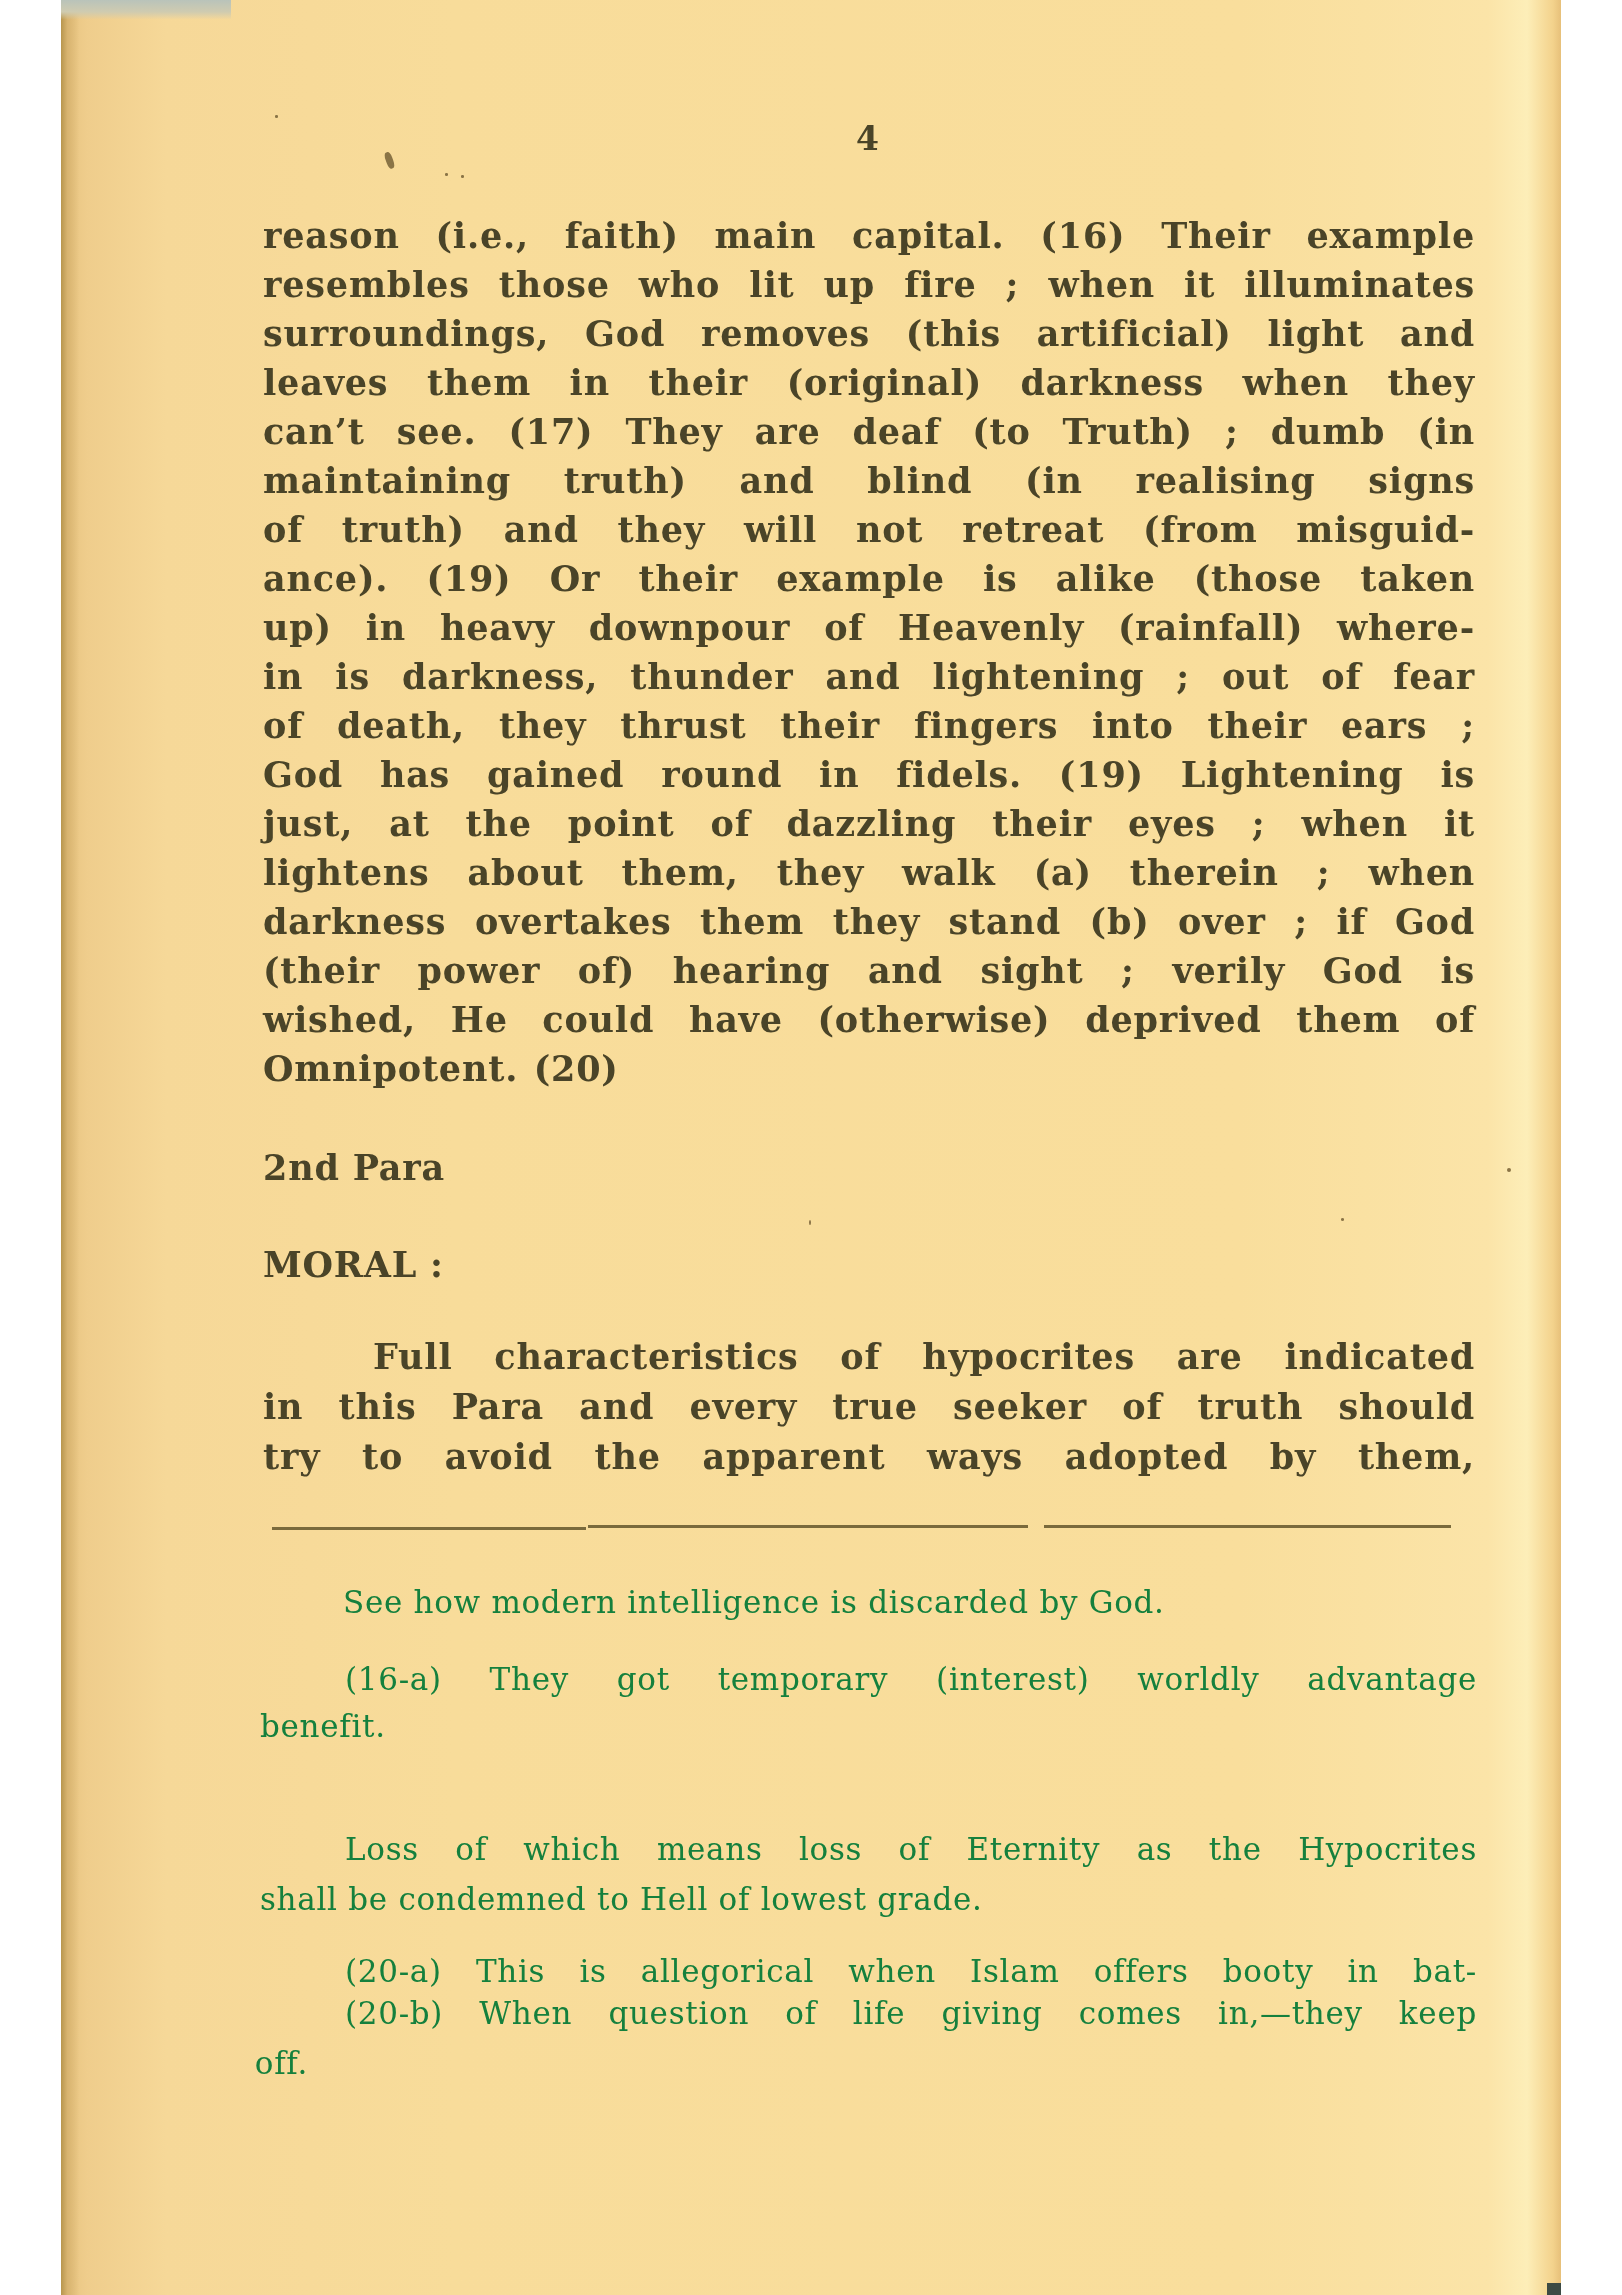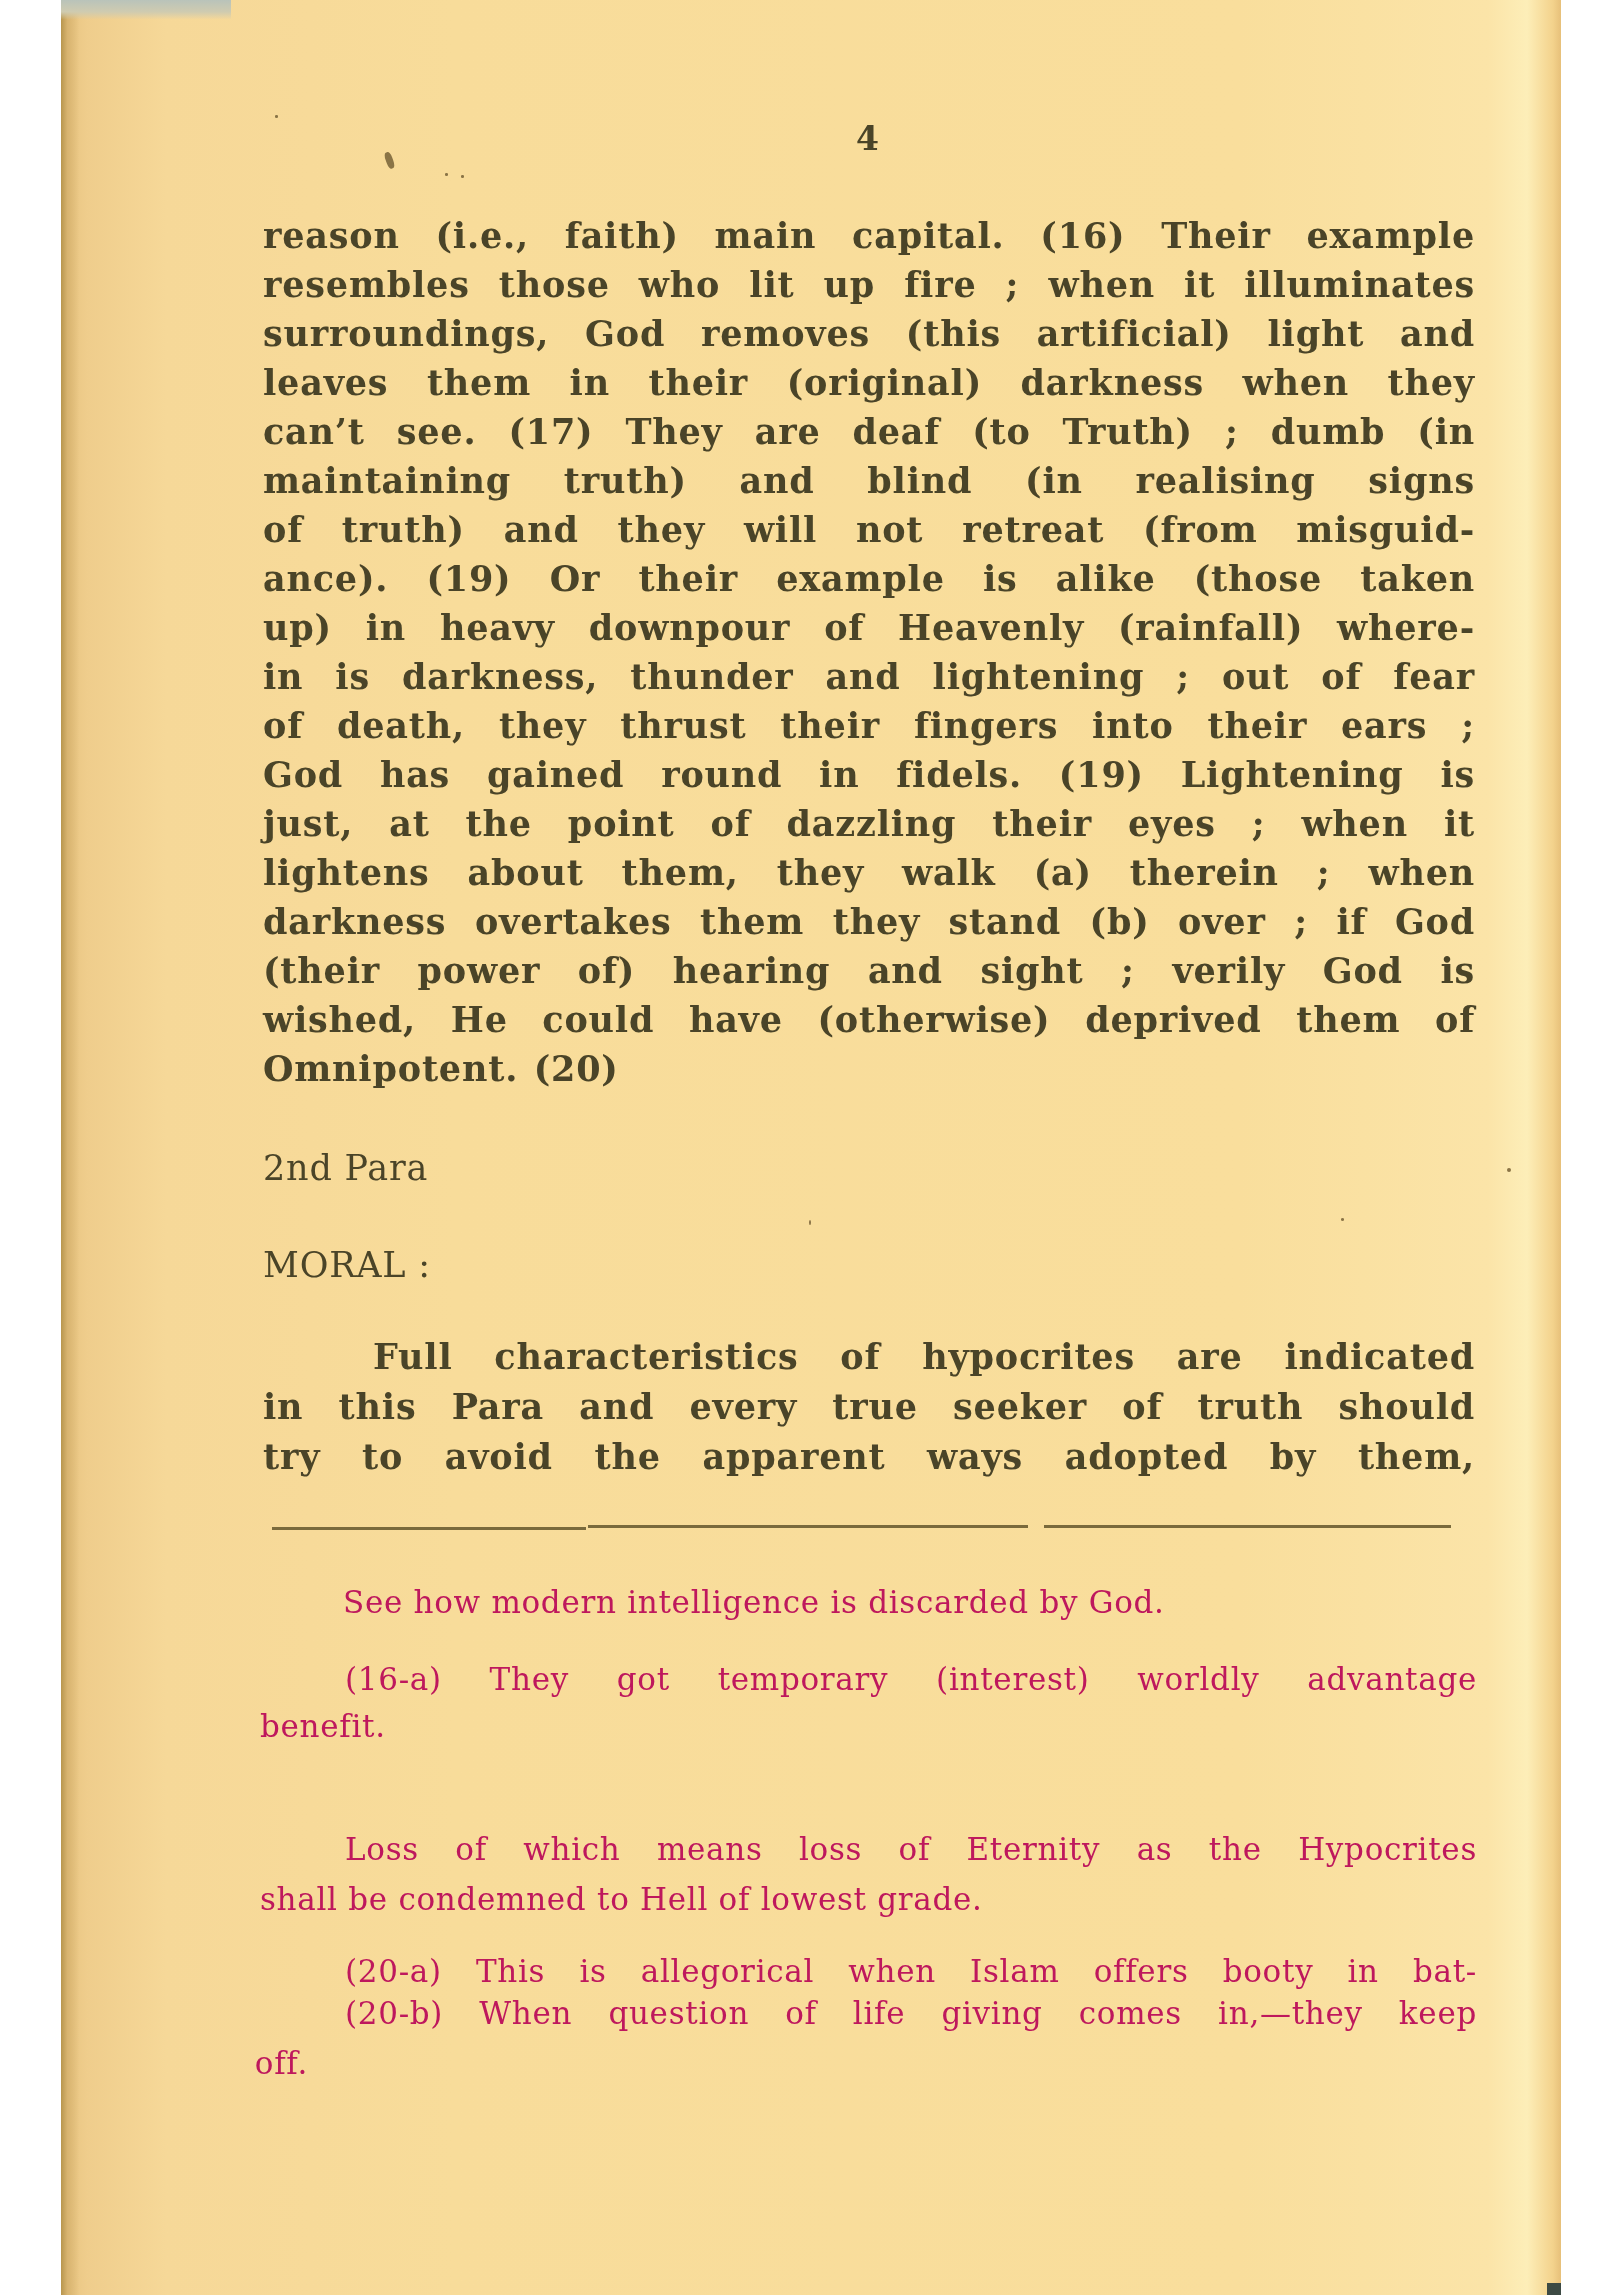--- a/index.html
+++ b/index.html
@@ -84,21 +84,21 @@
       text-align-last: justify;
       height: 49px;
     }
     .main-text .ln.last {
       text-align-last: left;
     }
     .heading {
       position: absolute;
       left: 263px;
       font-family: "DejaVu Serif", serif;
-      font-weight: normal;
+      font-weight: bold;
       font-size: 35px;
       line-height: 48px;
       letter-spacing: 0.8px;
       white-space: nowrap;
     }
     .moral-text {
       position: absolute;
       left: 263px;
       top: 1332px;
       width: 1212px;
@@ -129,21 +129,21 @@
     .rule.seg3 { left: 1044px; width: 407px; top: 1525px; height: 2.6px; }
     .notes {
       position: absolute;
       left: 260px;
       width: 1217px;
       font-family: "DejaVu Serif", serif;
       font-weight: normal;
       font-size: 31px;
       line-height: 50px;
       letter-spacing: 0.7px;
-      color: #be185d;
+      color: #15803d;
     }
     .notes .ln {
       display: block;
       white-space: nowrap;
       text-align: justify;
       text-align-last: justify;
       height: 50px;
     }
     .notes .ln.last {
       text-align-last: left;

